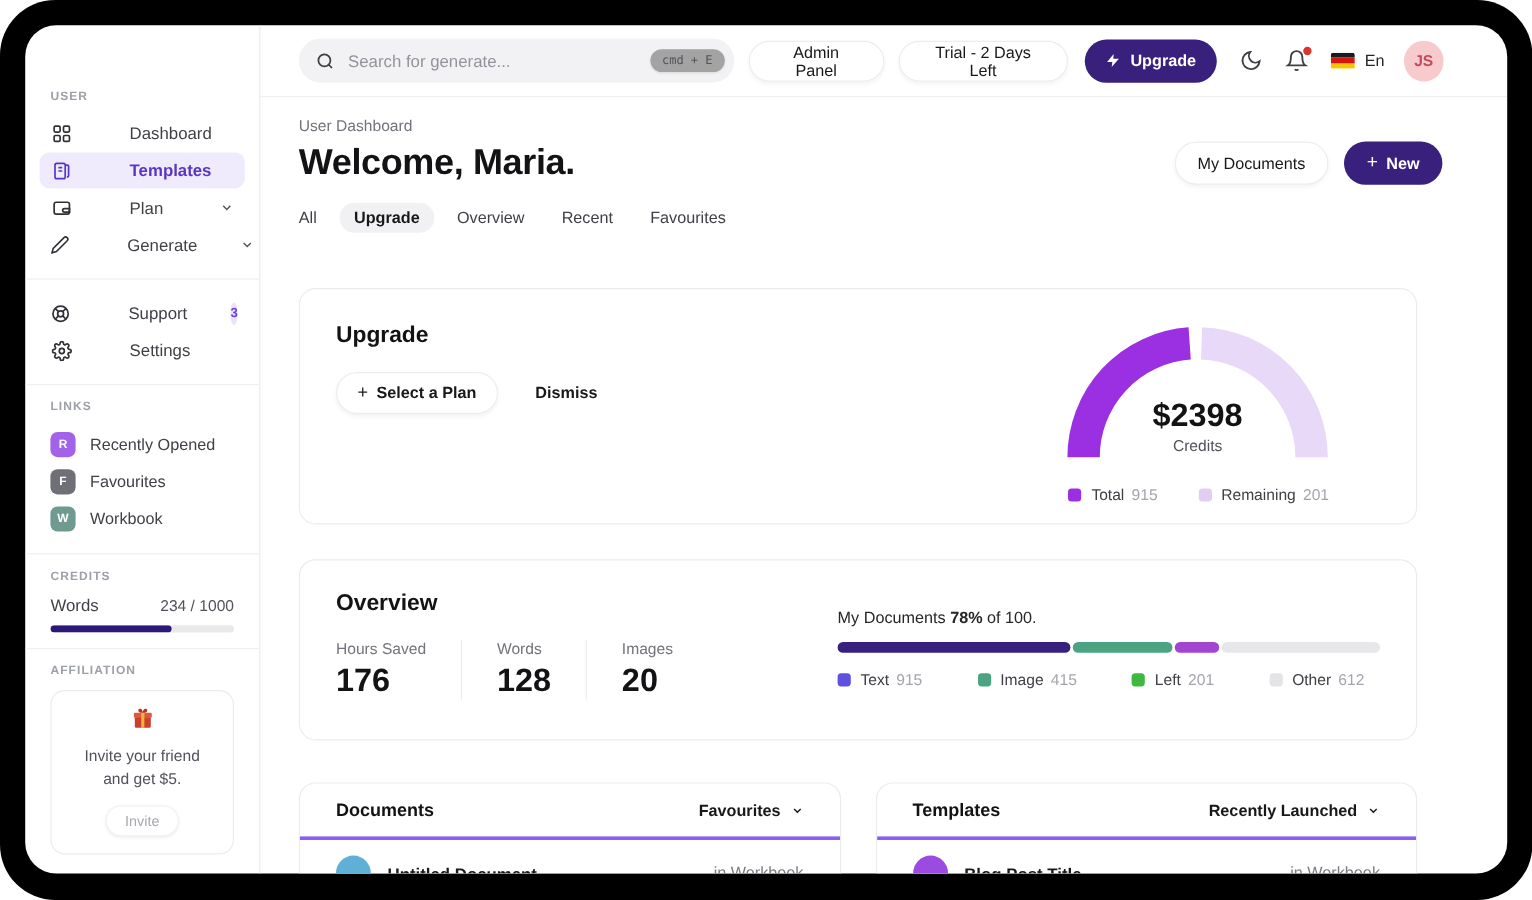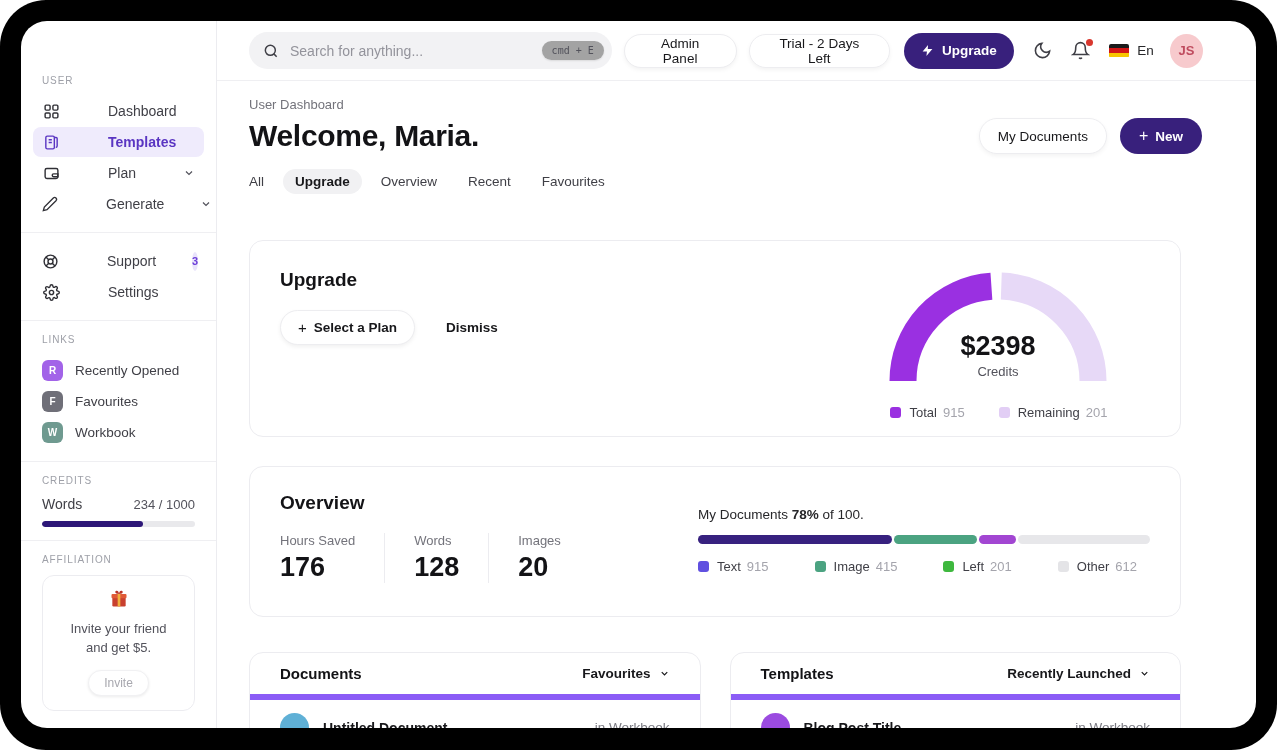--- a/index.html
+++ b/index.html
@@ -2,21 +2,21 @@
 <html><head>
 <meta charset="utf-8">
 <style>
   * { box-sizing: border-box; margin: 0; padding: 0; }
   html,body { width:1277px; height:750px; background:#fff; font-family:"Liberation Sans","DejaVu Sans",sans-serif; }
   .frame { width:1277px; height:750px; background:#000; border-radius:46px; padding:21px 21px 22px; }
   .app { width:100%; height:100%; background:#fff; border-radius:26px; overflow:hidden; display:flex; }
 
   
   .sidebar { width:196px; min-width:196px; border-right:1px solid #ececf0; padding-top:54px; }
-  .sec-label { font-size:10px; font-weight:400; color:#9ea0a8; letter-spacing:.9px; margin:0 0 10px 21px; }
+  .sec-label { font-size:10px; font-weight:700; color:#9ea0a8; letter-spacing:.9px; margin:0 0 10px 21px; }
   .nav-item { display:flex; align-items:center; height:30px; padding:0 9px; margin:0 12px 1px; border-radius:8px; font-size:14px; color:#3f3f46; cursor:default;gap:36px; }
   .nav-item .nicon { width:18px; height:18px; margin-right:12px; display:flex; align-items:center; justify-content:center; color:#303036; }
   .nav-item.active { background:#efebfc; color:#5a35c2; font-weight:700; }
   .nav-item.active .nicon { color:#5a35c2; }
   .chev { margin-left:auto; color:#52525b; display:flex; }
   .divider { border-top:1px solid #efeff2; margin:13px 0; }
   .count-badge { margin-left:auto; width:19px; height:19px; border-radius:50%; background:#e9e4fb; color:#6c3fd8; font-size:11px; font-weight:600; display:flex; align-items:center; justify-content:center; }
   .link-item { display:flex; align-items:center; height:31px; padding:0 9px; margin:0 12px; font-size:13.5px; color:#3f3f46; }
   .link-badge { width:21px; height:21px; border-radius:6px; color:#fff; font-size:10px; font-weight:700; display:flex; align-items:center; justify-content:center; margin-right:12px; }
   .credits-row { display:flex; justify-content:space-between; align-items:baseline; margin:0 21px 9px; }
@@ -77,21 +77,21 @@
   .stat-label { font-size:13px; color:#73737b; }
   .stat-value { font-size:27px; font-weight:700; color:#131316; margin-top:4px; }
   .ov-right { margin-left:auto; width:452px; margin-top:15px; }
   .ov-caption { font-size:13.5px; color:#27272a; }
   .stack-bar { display:flex; gap:2px; height:9px; margin-top:13px; }
   .seg { height:9px; border-radius:5px; }
   .ov-legend { display:flex; gap:46px; margin-top:15px; font-size:13px; color:#3f3f46; }
 
   .bottom-row { display:flex; gap:29px; margin-top:35px; }
   .list-card { flex:1; padding-bottom:10px; }
-  .list-header { display:flex; align-items:center; height:47px; padding:0 30px; border-bottom:6px solid #8b5cf6; }
+  .list-header { display:flex; align-items:center; height:47px; padding:0 30px; border-bottom:3px solid #8b5cf6; }
   .list-title { font-size:15px; font-weight:700; color:#131316; }
   .list-filter { margin-left:auto; font-size:13.5px; font-weight:600; color:#18181b; display:flex; align-items:center; gap:8px; cursor:pointer; background:none; border:none; }
   .list-row { display:flex; align-items:center; padding:13px 30px 0; cursor:pointer; }
   .row-avatar { width:29px; height:29px; border-radius:50%; }
   .row-title { font-size:14px; font-weight:700; color:#18181b; margin-left:14px; }
   .row-loc { margin-left:auto; font-size:13.5px; color:#7b7b83; }
   svg { display:block; }
 </style>
 </head>
 <body>
@@ -233,21 +233,21 @@
     <div class="main">
 
       <header class="topbar">
         <div class="search">
           <span class="sicon">
             <svg width="16" height="16" viewBox="0 0 24 24" fill="none" stroke="currentColor" stroke-width="2.2">
                 <circle cx="11" cy="11" r="7.5"></circle>
                 <line x1="20.5" y1="20.5" x2="16.3" y2="16.3"></line>
               </svg>
           </span>
-          <span class="placeholder">Search for anything...</span>
+          <span class="placeholder">Search for generate...</span>
           <span class="kbd">cmd + E</span>
         </div>
 
         <div style="margin-left:auto;display:flex;align-items:center">
           <button class="pill-btn">Admin Panel</button>
           <button class="pill-btn">Trial - 2 Days Left</button>
           <button class="upgrade-btn">
             <span style="display:flex">
               <svg width="13" height="13" viewBox="0 0 24 24" fill="#fff">
                   <polygon points="13 2 3 14 11 14 10 22 21 9 12.5 9 13 2"></polygon>

